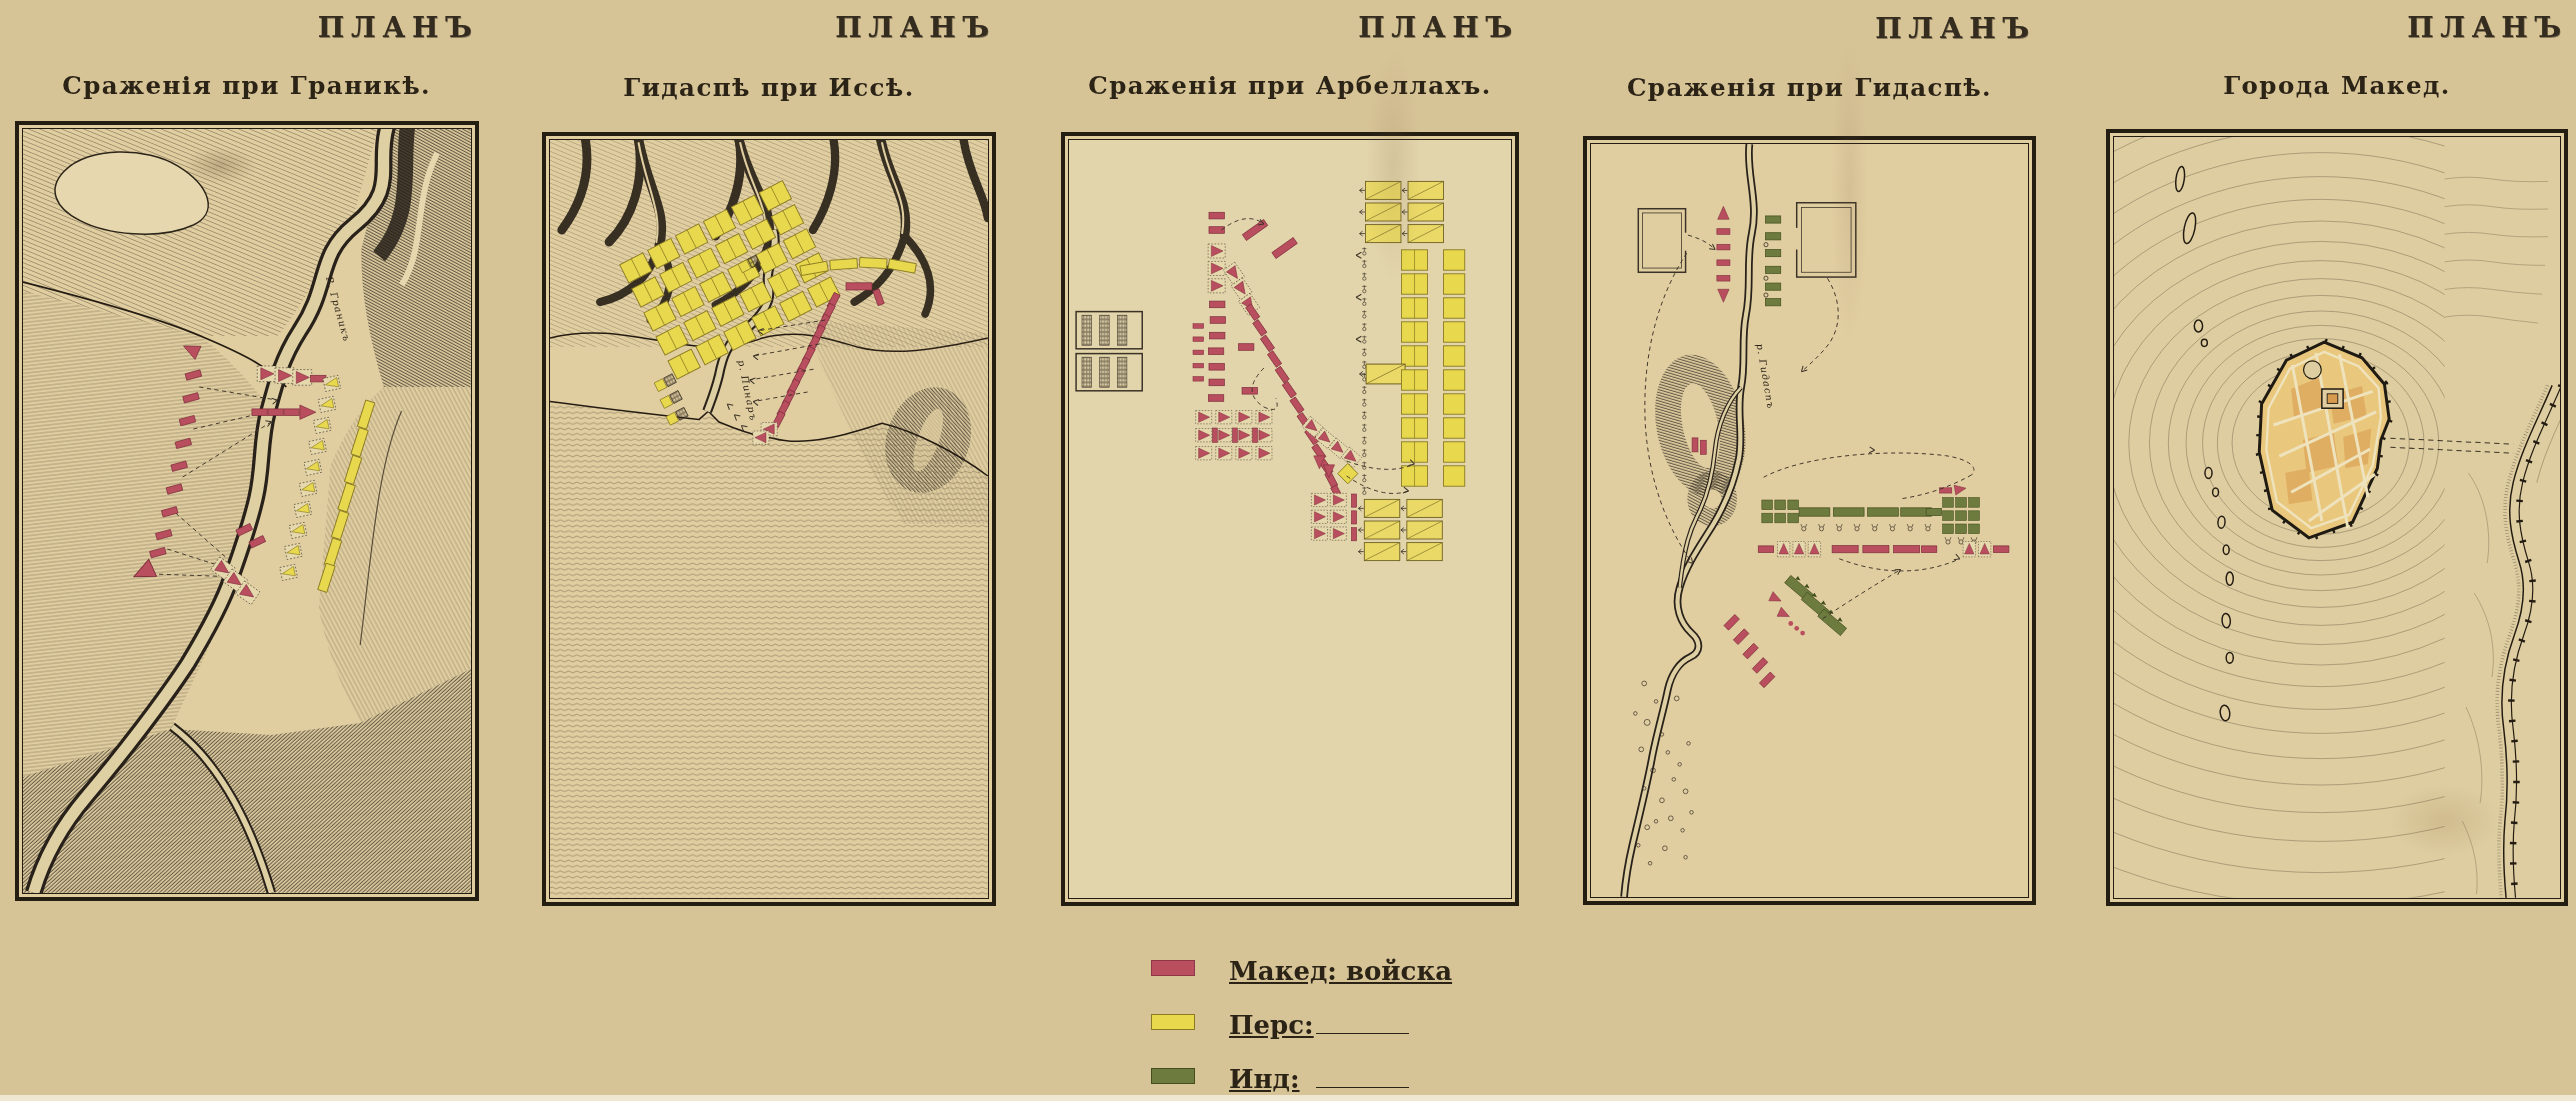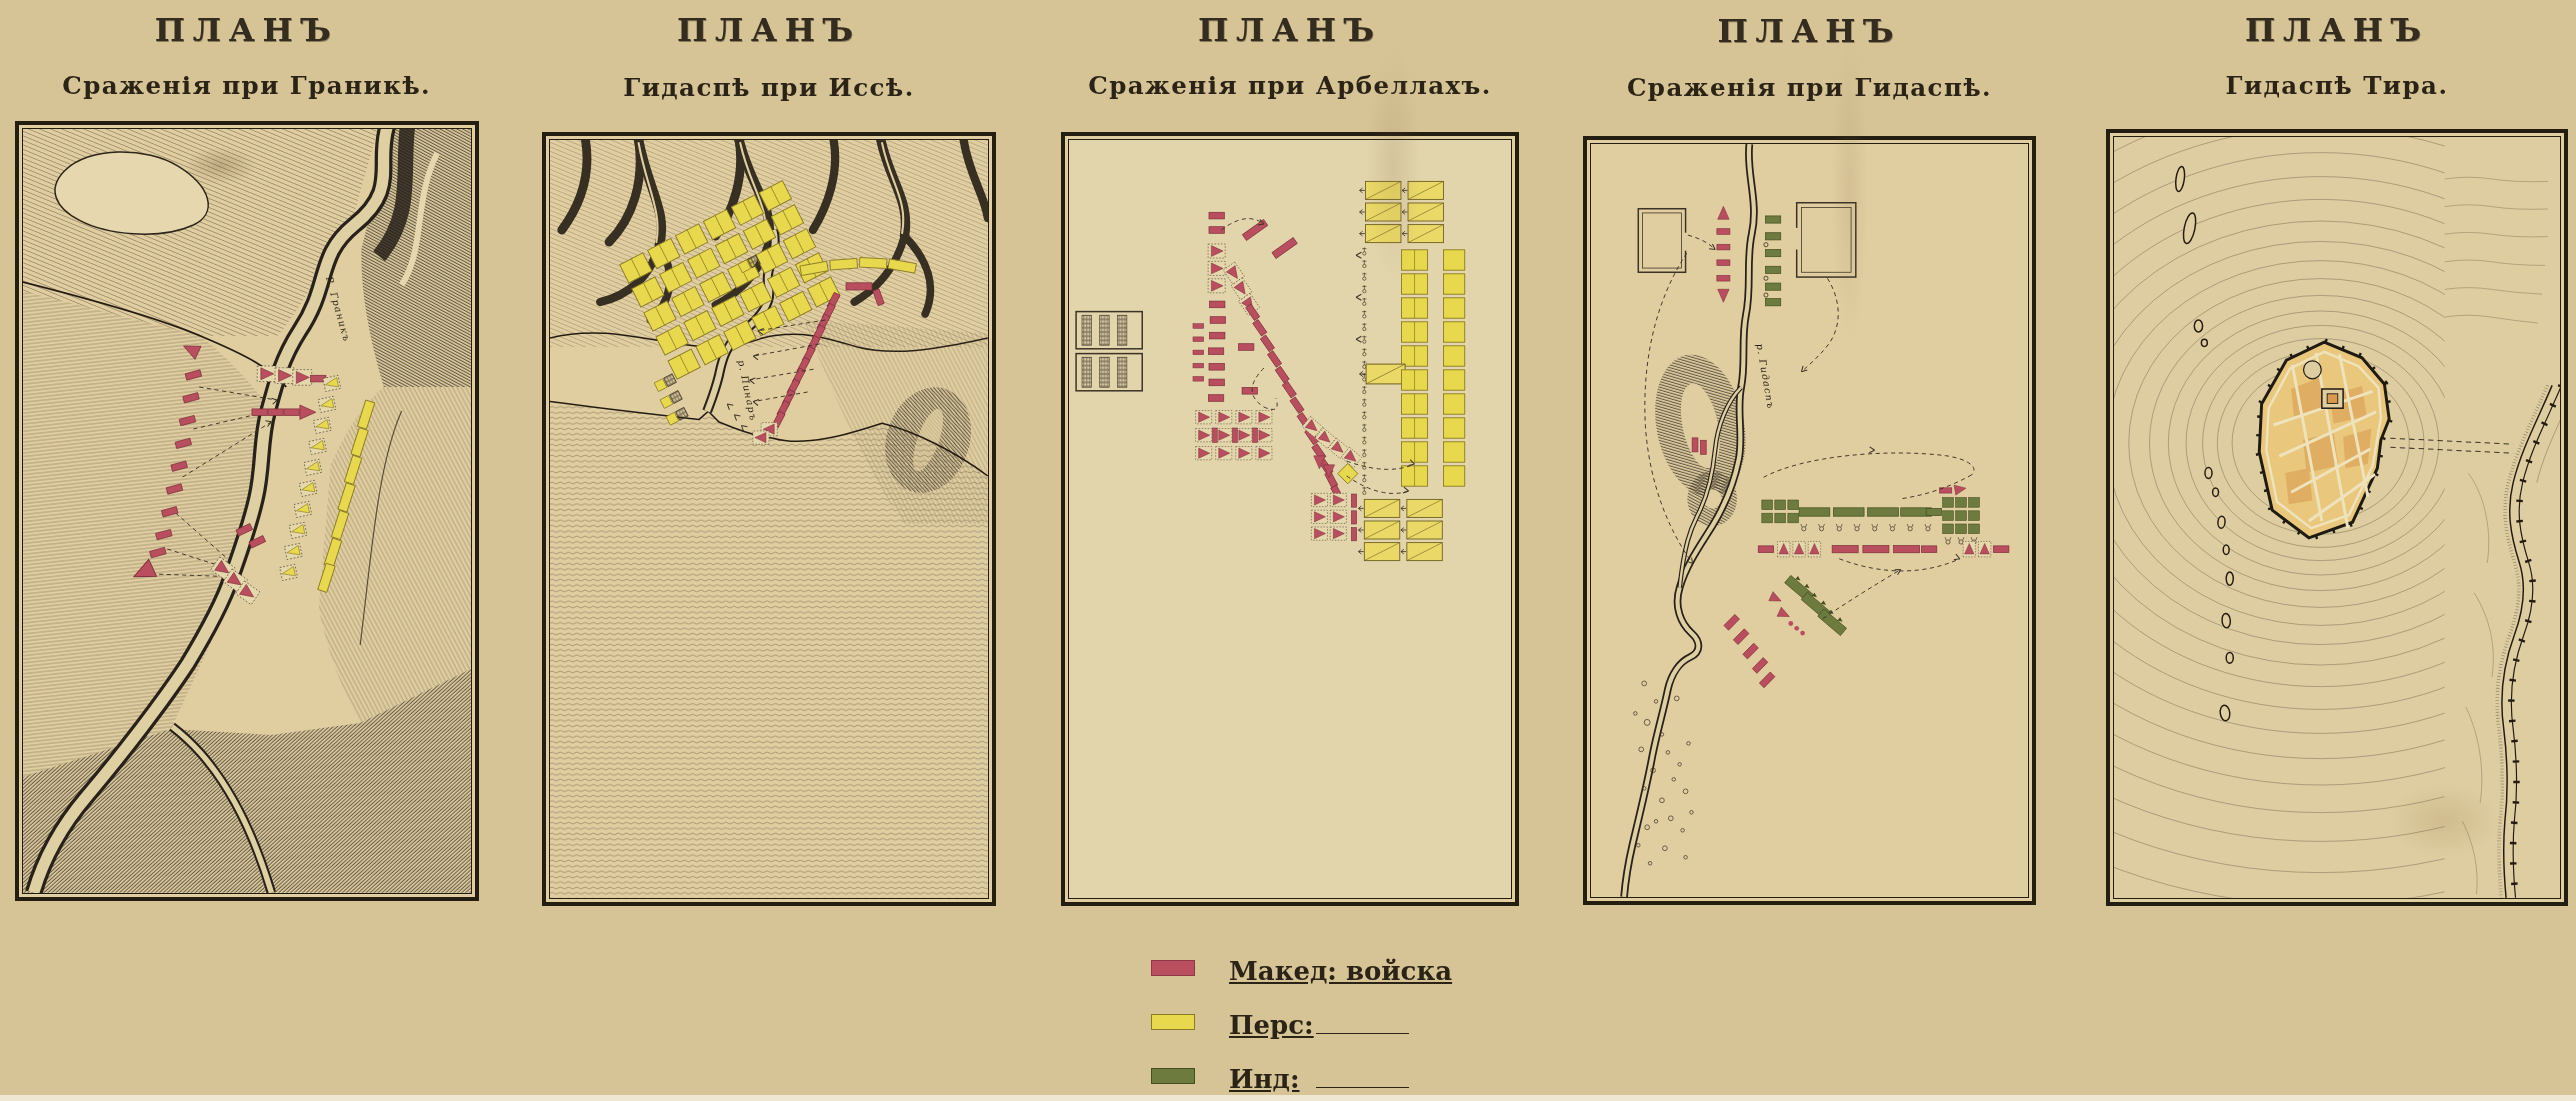--- a/index.html
+++ b/index.html
@@ -8,22 +8,22 @@
     background:#d6c396;
     font-family:"DejaVu Serif","Liberation Serif",serif;
     color:#241c12;
   }
   .stain{position:absolute;pointer-events:none;}
   .panel{position:absolute;border:4.3px solid #241d12;background:#e0cda0;box-sizing:border-box;padding:3.1px;}
   .panel-inner{width:100%;height:100%;border:1.2px solid #241d12;box-sizing:border-box;overflow:hidden;background:#e0cda0;}
   .panel-inner svg{display:block;width:100%;height:100%;}
   .ptitle{position:absolute;text-align:center;}
   .t-main{
-    font-size:32px;font-weight:bold;letter-spacing:.24em;
-    color:#342c1f;text-shadow:0.6px 0.6px 0 #8a7a5c;
+    font-size:28px;font-weight:bold;letter-spacing:.24em;
+    color:#342c1f;text-shadow:0.6px 0.6px 0 #8a7a5c;text-align:right;
   }
   .t-sub{font-size:24.5px;font-weight:bold;letter-spacing:.06em;color:#2b2316;}
   .legend{position:absolute;left:1151px;top:951px;width:429px;}
   .legend-row{position:absolute;left:0;height:29px;}
   .lg-sw{position:absolute;left:0;top:3.7px;width:44px;height:16.5px;box-sizing:border-box;}
   .sw-maked{background:#b94e5e;border:1.2px solid #8f3746;}
   .sw-pers{background:#e7d84e;border:1.2px solid #8a7a22;}
   .sw-ind{background:#6d7b3e;border:1.2px solid #444f1e;}
   .lg-label{position:absolute;left:78px;top:0;font-size:26px;font-weight:bold;color:#2b2316;white-space:nowrap;text-decoration:underline;}
   .lg-line{position:absolute;left:165px;top:23px;width:93px;border-bottom:1.8px solid #2b2316;}
@@ -130,21 +130,21 @@
 
 <div class="ptitle t-main" style="left:14.7px;top:11px;width:464px;">ПЛАНЪ</div>
 <div class="ptitle t-sub" style="left:14.7px;top:71px;width:464px;">Сраженія при Граникѣ.</div>
 <div class="ptitle t-main" style="left:542px;top:11px;width:454px;">ПЛАНЪ</div>
 <div class="ptitle t-sub" style="left:542px;top:73px;width:454px;">Гидаспѣ при Иссѣ.</div>
 <div class="ptitle t-main" style="left:1061px;top:11px;width:458px;">ПЛАНЪ</div>
 <div class="ptitle t-sub" style="left:1061px;top:71px;width:458px;">Сраженія при Арбеллахъ.</div>
 <div class="ptitle t-main" style="left:1583px;top:12.2px;width:453px;">ПЛАНЪ</div>
 <div class="ptitle t-sub" style="left:1583px;top:73px;width:453px;">Сраженія при Гидаспѣ.</div>
 <div class="ptitle t-main" style="left:2106px;top:11px;width:462px;">ПЛАНЪ</div>
-<div class="ptitle t-sub" style="left:2106px;top:71px;width:462px;">Гидаспѣ Тира.</div>
+<div class="ptitle t-sub" style="left:2106px;top:71px;width:462px;">Города Макед.</div>
 
 <div class="panel" style="left:14.7px;top:121px;width:464px;height:780px;">
  <div class="panel-inner">
  <svg viewBox="0 0 757 1273" preserveAspectRatio="none">
   <g>
     <path d="M0,0 H600 L560,140 Q470,300 430,345 L300,345 L0,270 Z" fill="url(#h1)" opacity=".8"></path>
     <path d="M70,70 C110,28 210,30 262,62 C318,96 330,140 288,160 C230,186 140,176 95,152 C55,132 40,100 70,70 Z" fill="#e6d7ae" stroke="#2c2519" stroke-width="2.5"></path>
     <path d="M600,0 H757 V430 L610,430 Q570,300 572,200 L600,90 Z" fill="url(#hd)" opacity=".92"></path>
     <path d="M700,40 C660,120 680,200 640,260" stroke="#e6d7ae" stroke-width="10" fill="none"></path>
     <path d="M0,270 L300,345 Q370,400 420,470 L395,640 Q370,760 330,830 L250,1000 L0,1080 Z" fill="url(#h2)" opacity=".8"></path>

